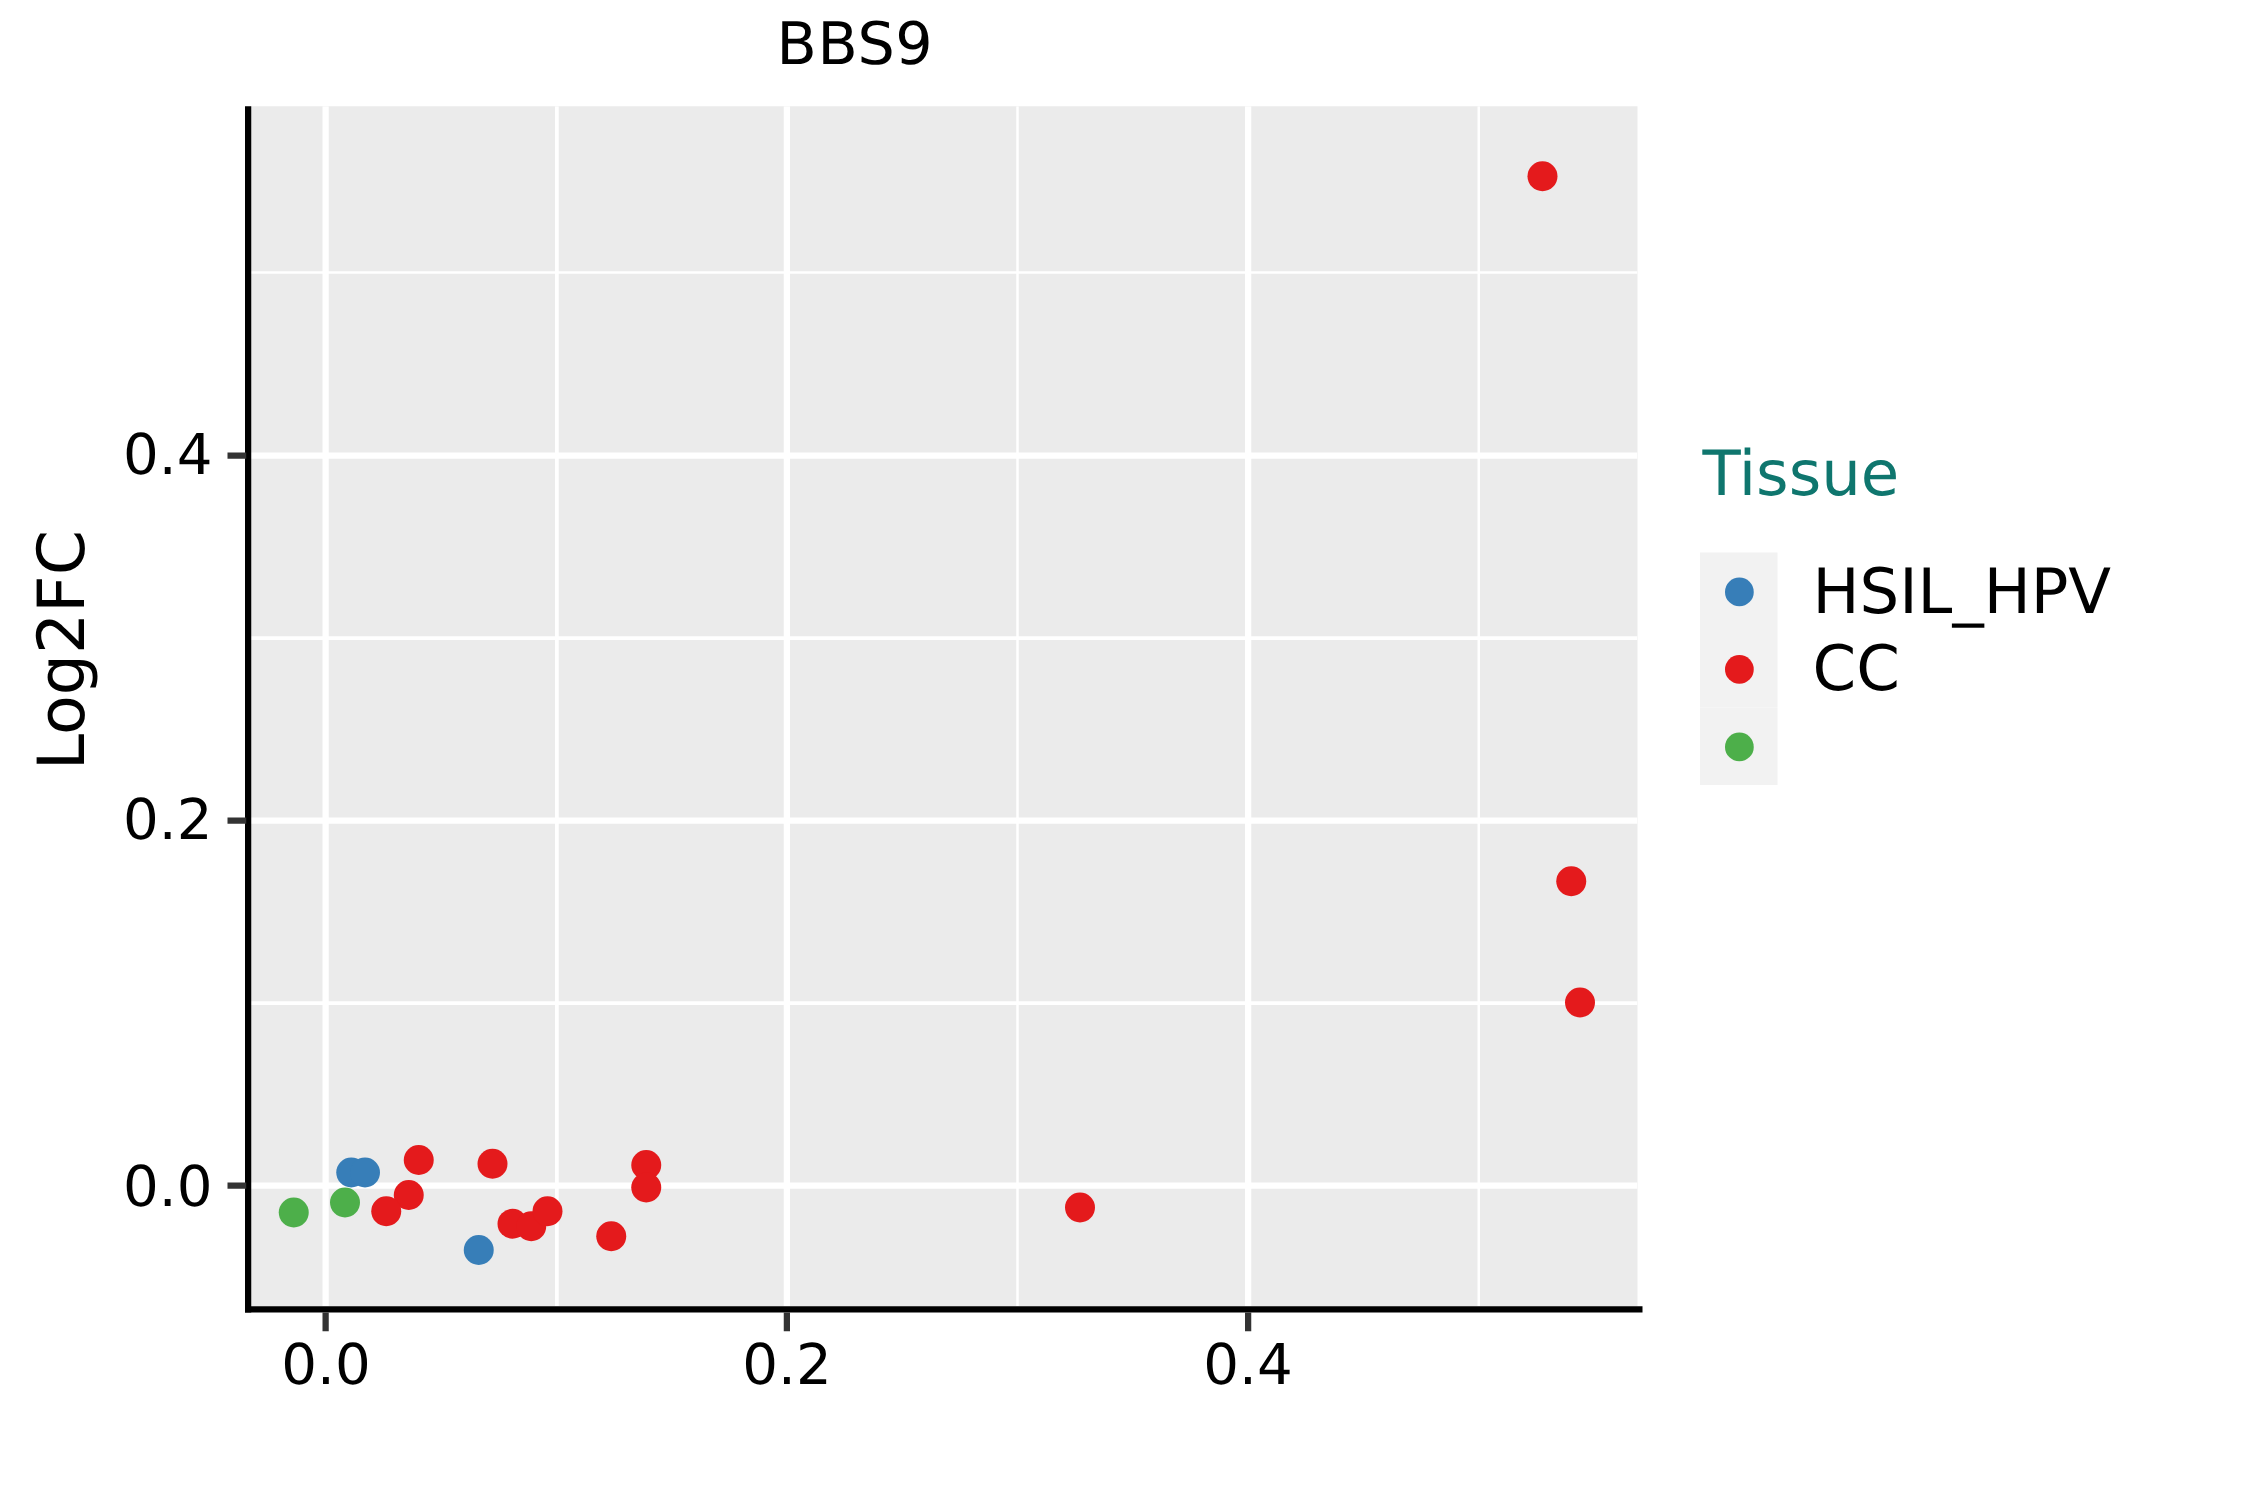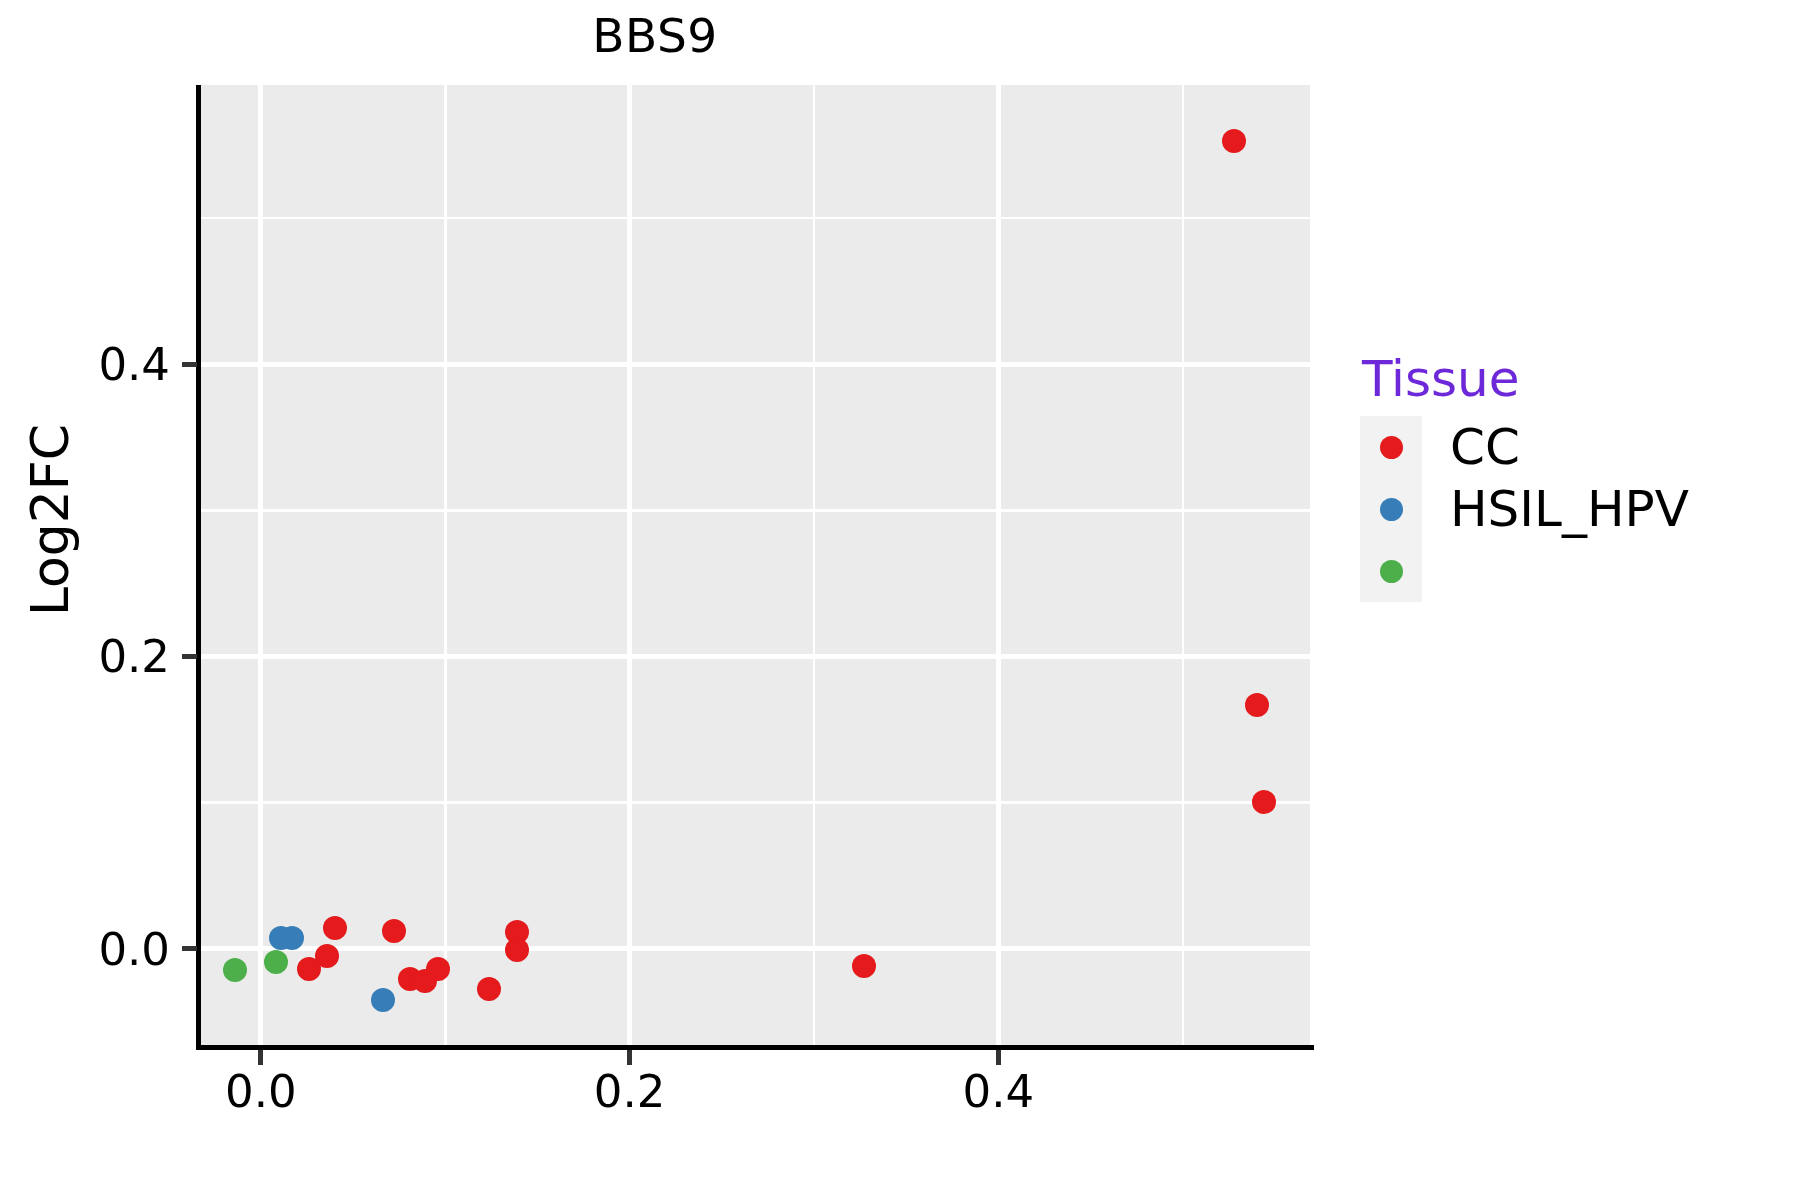--- a/index.html
+++ b/index.html
@@ -13,20 +13,21 @@
   #figure{position:absolute;left:0;top:0;width:1800px;height:1200px;}
 
   
   #plot-title{
     position:absolute;
     left:0;top:8px;width:1310px;
     text-align:center;
     font-size:47px;
     color:#000;
     letter-spacing:0.5px;
+    padding-left:29px;
   }
 
   
   #panel-wrap{position:absolute;left:200px;top:85px;width:1110px;height:960px;}
   #panel{position:absolute;left:0;top:0;width:100%;height:100%;
          background:#ebebeb;overflow:hidden;}
   .grid-major{position:absolute;background:#ffffff;}
   .grid-minor{position:absolute;background:#ffffff;}
   .gx{width:5px;top:0;height:100%;}
   .gy{height:5px;left:0;width:100%;}
@@ -55,21 +56,21 @@
   }
   #ylab{
     position:absolute;
     left:-150px;top:490px;width:400px;
     text-align:center;font-size:52px;color:#000;
     transform:rotate(-90deg);transform-origin:center center;
   }
 
   
   #legend{position:absolute;left:1360px;top:350px;width:420px;}
-  #legend-title{font-size:50px;color:#6d28d9;margin:0 0 8px 2px;}
+  #legend-title{font-size:50px;color:#0f766e;margin:0 0 34px 2px;}
   #legend-items{position:relative;}
   .legend-row{display:flex;align-items:center;height:62px;}
   .legend-key{width:62px;height:62px;background:#f2f2f2;
               display:flex;align-items:center;justify-content:center;flex:0 0 62px;}
   .legend-dot{width:23px;height:23px;border-radius:50%;}
   .legend-label{font-size:50px;color:#000;margin-left:28px;white-space:nowrap;}
 </style>
 </head>
 <body>
 
@@ -137,29 +138,29 @@
       <div class="ticklab ticklab-x" style="left: 998.389px;">0.4</div>
     </div>
 
   <div id="ylab">Log2FC</div>
 
   <div id="legend">
     <div id="legend-title">Tissue</div>
     <div id="legend-items">
         <div class="legend-row">
           <div class="legend-key">
+            <div class="legend-dot" style="background: rgb(55, 126, 184);"></div>
+          </div>
+          <div class="legend-label">HSIL_HPV</div>
+        </div>
+        <div class="legend-row">
+          <div class="legend-key">
             <div class="legend-dot" style="background: rgb(228, 26, 28);"></div>
           </div>
           <div class="legend-label">CC</div>
-        </div>
-        <div class="legend-row">
-          <div class="legend-key">
-            <div class="legend-dot" style="background: rgb(55, 126, 184);"></div>
-          </div>
-          <div class="legend-label">HSIL_HPV</div>
         </div>
         <div class="legend-row">
           <div class="legend-key">
             <div class="legend-dot" style="background: rgb(77, 175, 74);"></div>
           </div>
         </div>
       </div>
   </div>
 
 </div>

